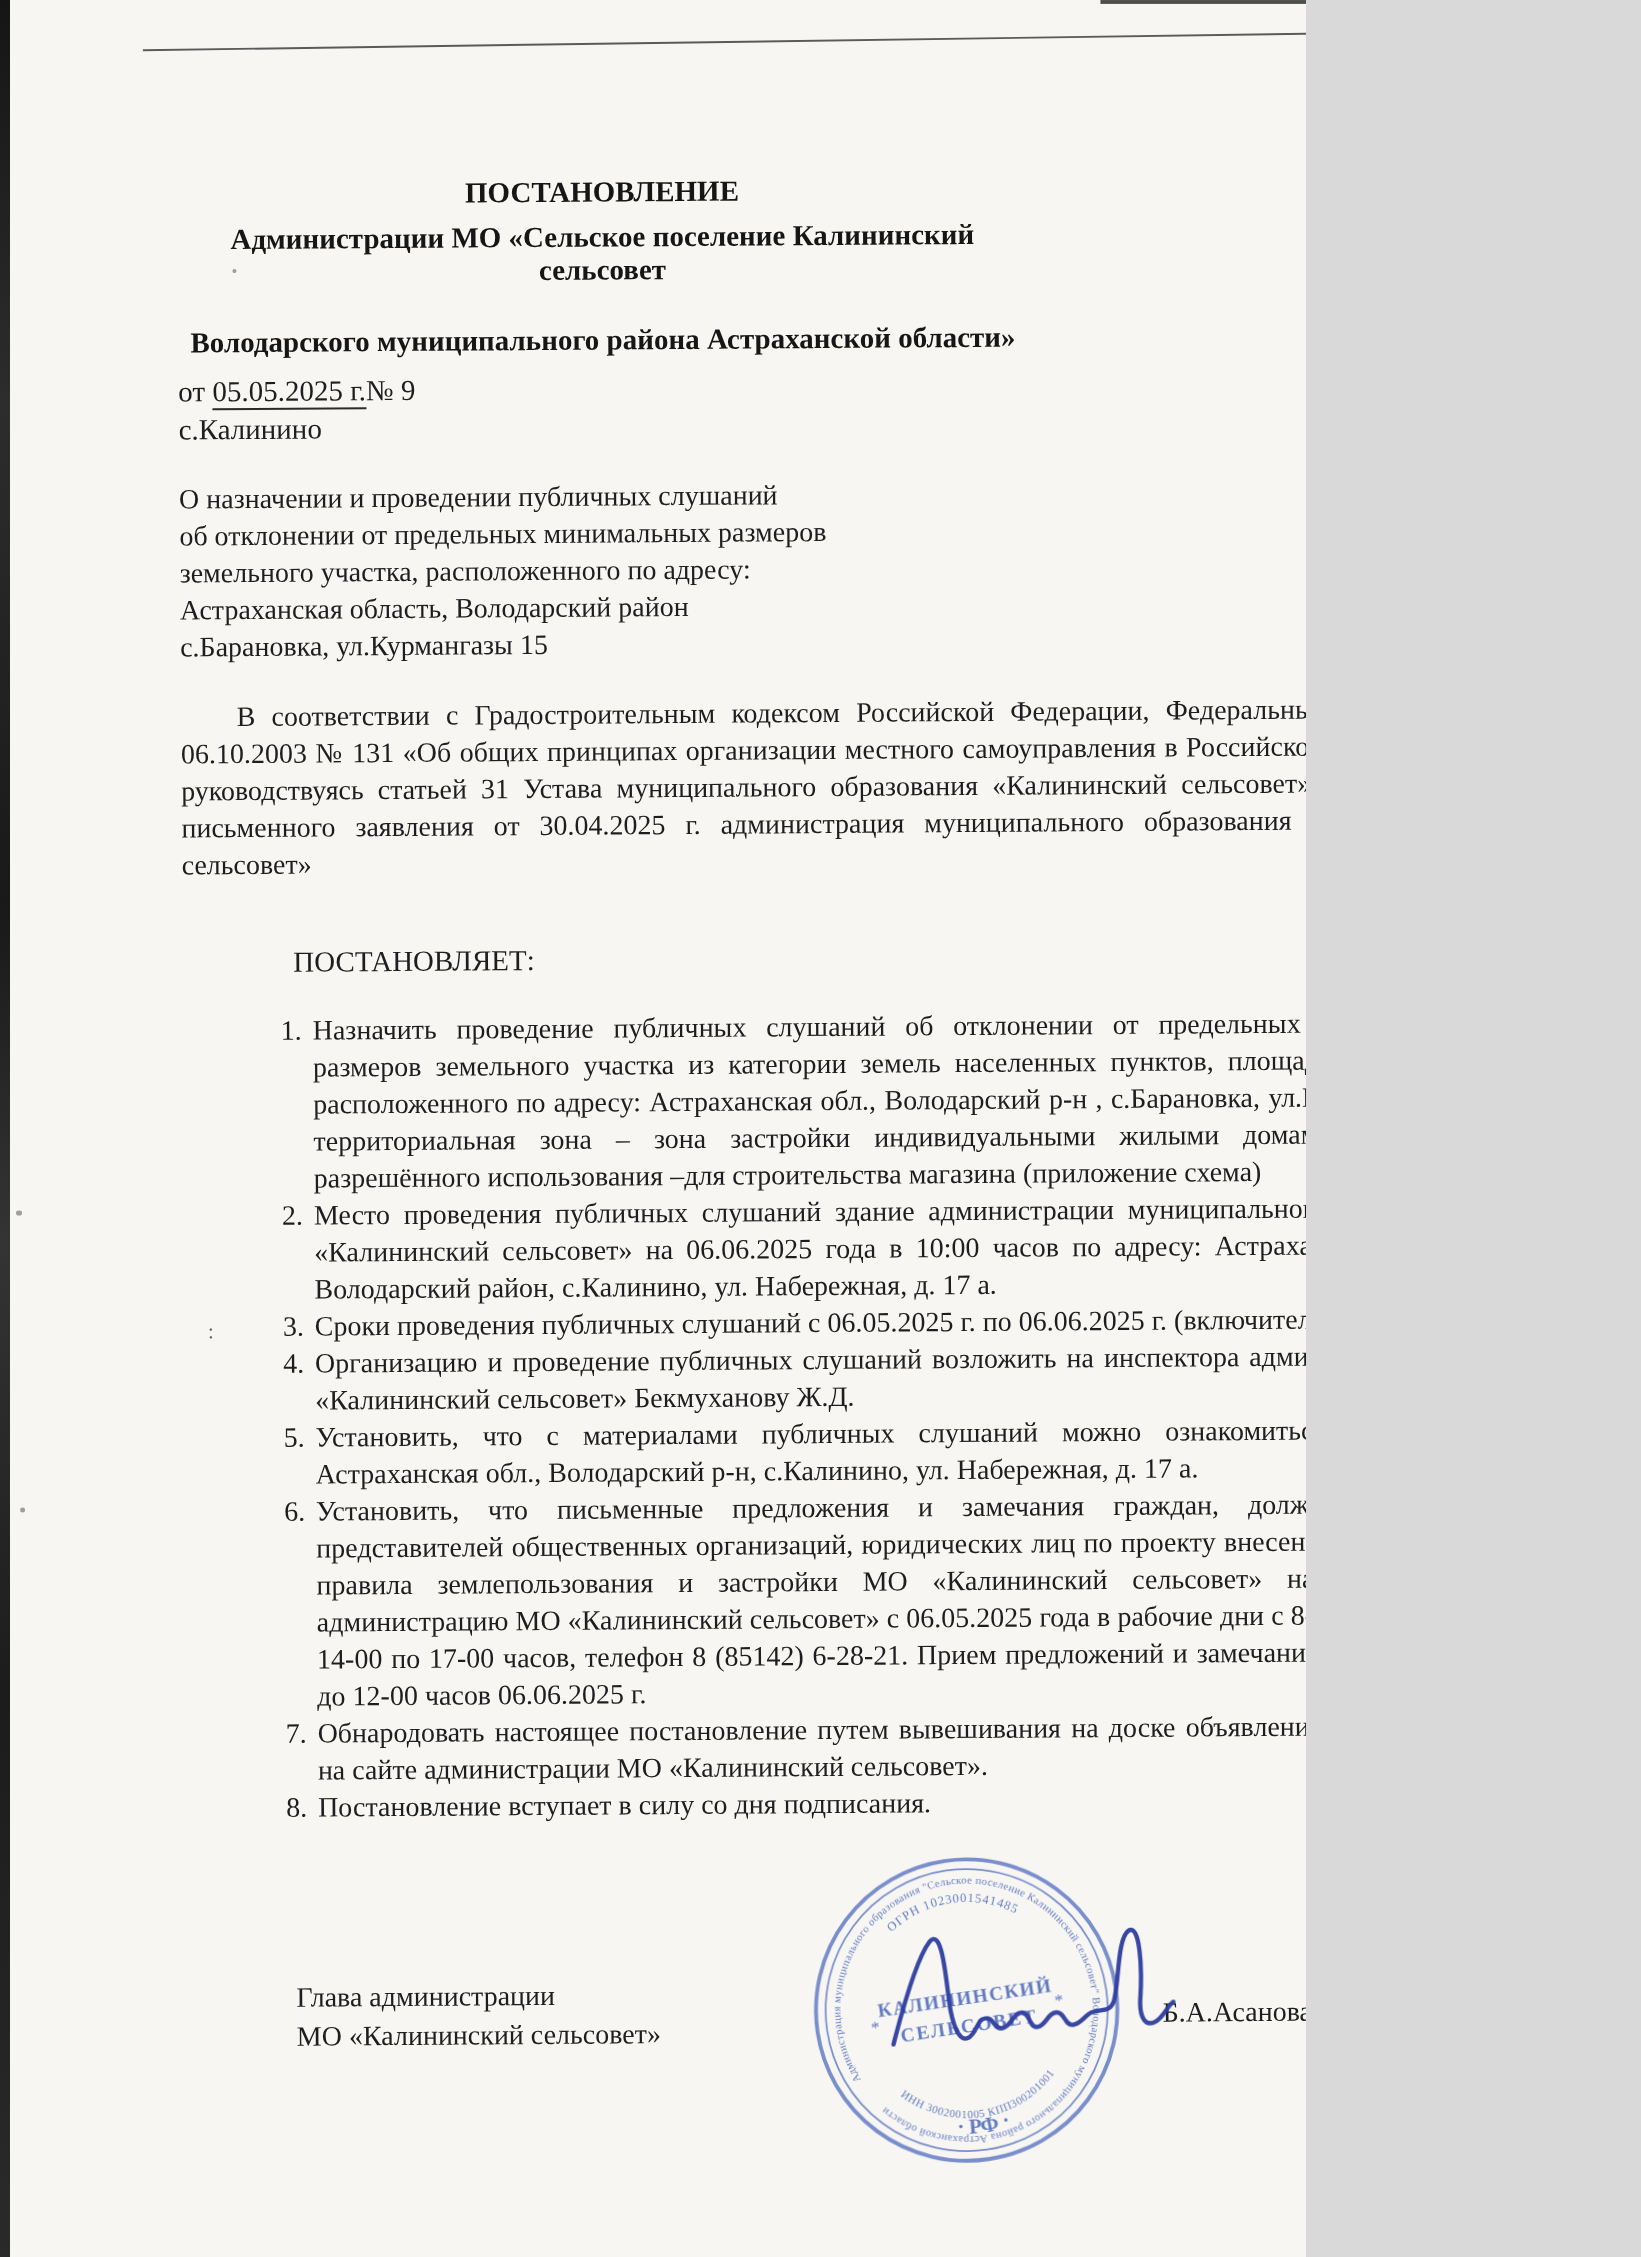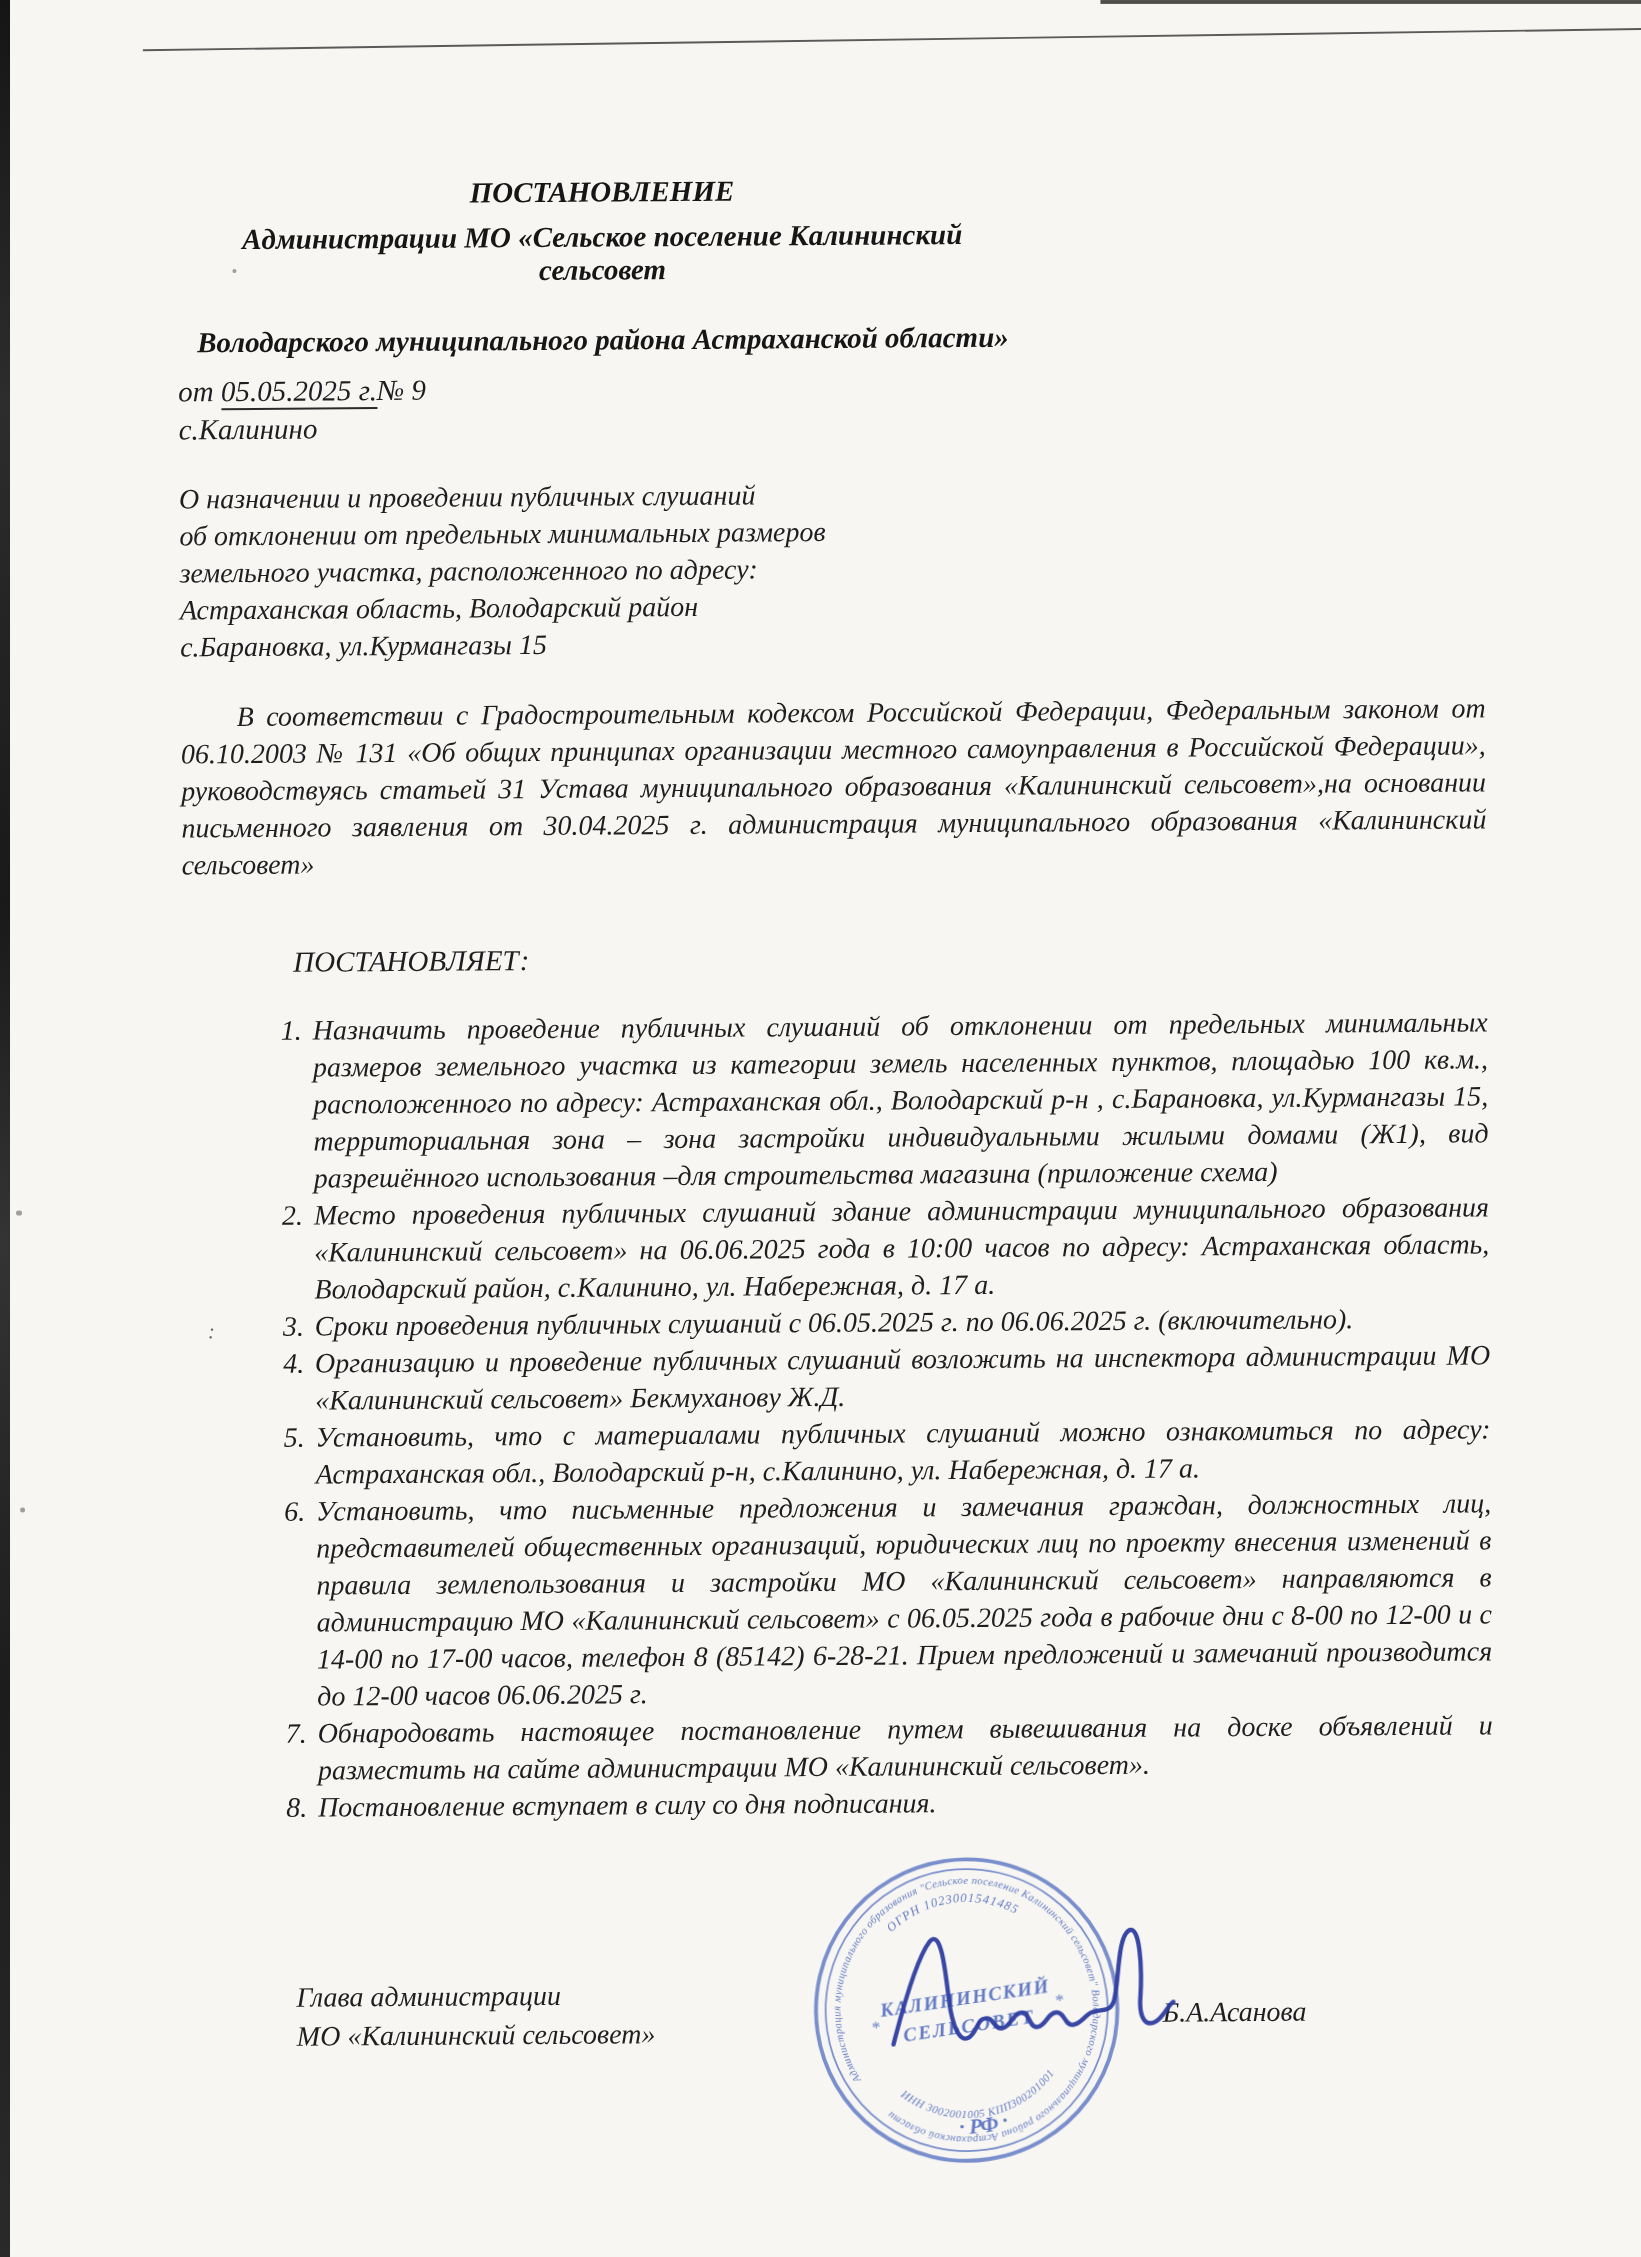--- a/index.html
+++ b/index.html
@@ -1,23 +1,22 @@
 <!DOCTYPE html>
 <html><head>
 <meta charset="utf-8">
 <style>
   html, body { margin: 0; padding: 0; background: #d9d9d9; }
   .sheet {
     position: relative;
-    width: 1641px; height: 2257px;
+    width: 1306px; height: 2257px;
     background: #f7f6f2;
     overflow: hidden;
     font-family: "Liberation Serif", "DejaVu Serif", serif;
     color: #1e1e20;
-    font-style: italic;
   }
   .scan-strip {
     position: absolute; left: 0; top: 0; width: 9.7px; height: 100%;
     background: linear-gradient(180deg,#151515 0%,#2d2d2d 18%,#191919 40%,#343434 55%,#1c1c1c 75%,#2a2a2a 100%);
   }
   .content { position: absolute; inset: 0; transform: rotate(-0.4deg); transform-origin: 821px 1062px; }
 
   .header-block { position: absolute; left: 183px; top: 174px; width: 850px; text-align: center; font-weight: bold; font-size: 29px; line-height: 33px; color: #161616; }
   .header-block .h2 { margin-top: 11.6px; }
   .header-block .h3 { margin-top: 37px; }

